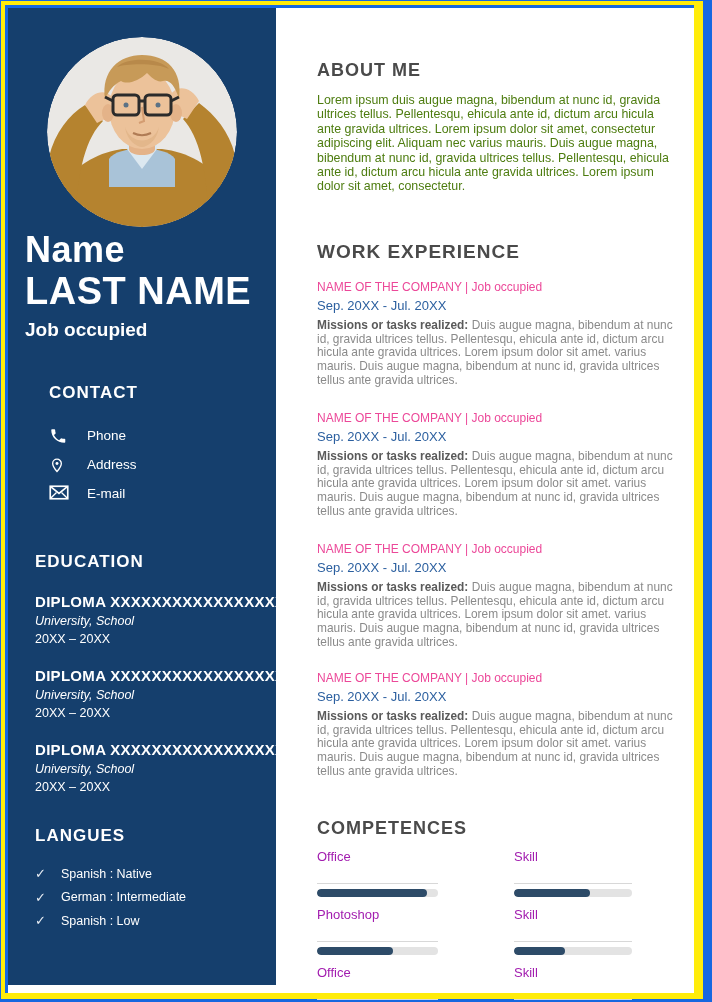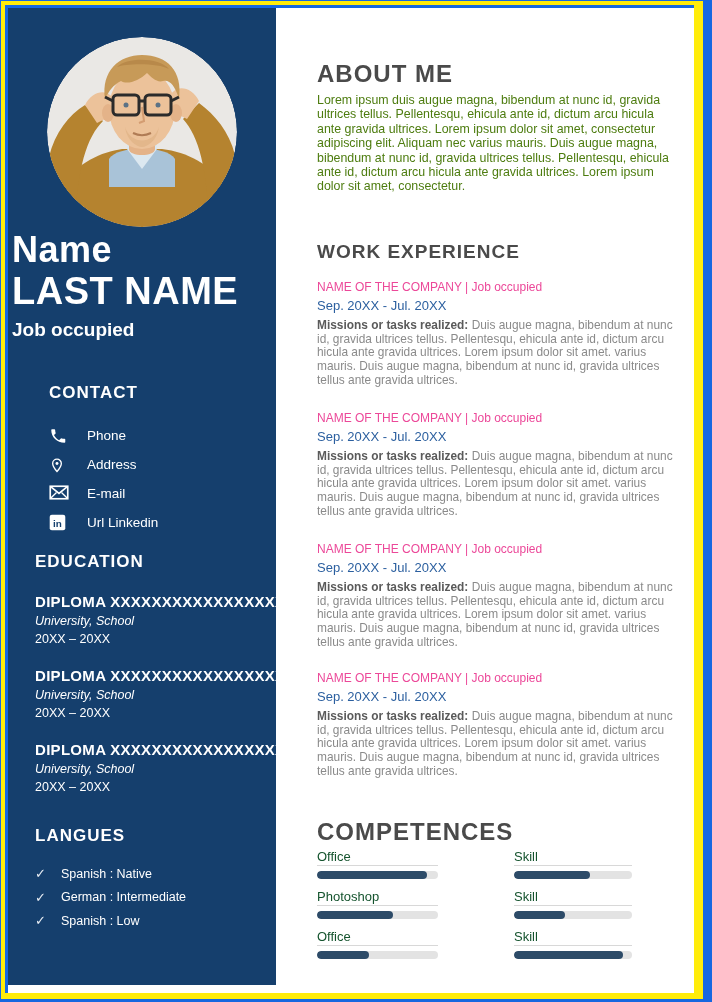--- a/index.html
+++ b/index.html
@@ -32,21 +32,21 @@
     width:268px; height:977px;
     background:#153f6d;
     color:#fff;
   }
   .photo-wrap {
     position:absolute; left:39px; top:29px;
     width:190px; height:190px;
     border-radius:50%;
     overflow:hidden;
   }
-  .name-block { position:absolute; left:4px; top:222px; width:245px; }
+  .name-block { position:absolute; left:17px; top:222px; width:245px; }
   .name-first {
     font-size:36px; font-weight:bold; line-height:40px; letter-spacing:0.5px;
   }
   .name-last {
     font-size:38px; font-weight:bold; line-height:42px; letter-spacing:0.5px;
     white-space:nowrap;
   }
   .job-title { font-size:19px; font-weight:bold; margin-top:7px; }
   .side-heading {
     font-size:17px; font-weight:bold; letter-spacing:1px;
@@ -62,21 +62,21 @@
   .edu-diploma { font-size:15px; font-weight:bold; letter-spacing:0.3px; white-space:nowrap; }
   .edu-school { font-size:12.5px; font-style:italic; margin-top:4px; }
   .edu-years { font-size:12.5px; margin-top:4px; }
   .lang-section { position:absolute; left:27px; top:818px; width:225px; }
   .lang-list { margin-top:16px; }
   .lang-item { display:flex; align-items:center; height:23.5px; font-size:12.5px; }
   .lang-item .check { width:14px; margin-right:12px; font-size:13px; color:#e8edf4; }
   
   .main { position:absolute; left:309px; top:0; width:365px; height:984px; }
   .sec-heading {
-    font-size:24px; font-weight:bold; color:#4a4a4a; letter-spacing:1px;
+    font-size:18px; font-weight:bold; color:#4a4a4a; letter-spacing:1px;
   }
   .about-heading { position:absolute; left:0; top:52px; }
   .about-text {
     position:absolute; left:0; top:85px; width:363px;
     font-size:12.4px; line-height:14.4px; color:#4d7c0f;
   }
   .work-heading { position:absolute; left:0; top:233px; font-size:19px; }
   .work-entry { position:absolute; left:0; width:363px; }
   .we-title { font-size:12px; color:#ec4899; }
   .we-dates { font-size:13px; color:#2b5f9f; margin-top:4px; }
@@ -84,23 +84,23 @@
   .we-body b { color:#5a5a5a; }
   .comp-heading { position:absolute; left:0; top:810px; }
   .skills-grid {
     position:absolute; left:0; top:841px; width:315px;
     display:grid;
     grid-template-columns:121px 118px;
     column-gap:76px;
     row-gap:10px;
   }
   .skill-label {
-    font-size:13px; color:#14532d;
+    font-size:13px; color:#a21caf;
     border-bottom:1px solid #d8d8d8;
-    padding-bottom:1px;
+    padding-bottom:19px;
   }
   .skill-track {
     margin-top:5px; height:8px; border-radius:4px;
     background:#e3e3e3; overflow:hidden;
   }
   .skill-fill { height:8px; border-radius:4px; background:#2d4b68; }
 </style>
 </head>
 <body>
 
@@ -186,29 +186,20 @@
           <div class="contact-item">
             <span class="cicon">
               <svg width="20" height="15" viewBox="0 0 24 18">
                   <rect x="1.5" y="1.5" width="21" height="15" fill="none" stroke="#fff" stroke-width="2"></rect>
                   <path d="M2 2 L12 10 L22 2" fill="none" stroke="#fff" stroke-width="2"></path>
                   <path d="M2 16 L9 9 M22 16 L15 9" fill="none" stroke="#fff" stroke-width="1.6"></path>
                 </svg>
             </span>
             <span class="clabel">E-mail</span>
           </div>
-          <div class="contact-item">
-            <span class="cicon">
-              <svg width="17" height="17" viewBox="0 0 24 24">
-                  <rect x="1" y="1" width="22" height="22" rx="3" fill="#fff"></rect>
-                  <text x="12" y="18" font-family="Liberation Sans, sans-serif" font-size="14" font-weight="bold" fill="#153f6d" text-anchor="middle">in</text>
-                </svg>
-            </span>
-            <span class="clabel">Url Linkedin</span>
-          </div>
         </div>
       </div>
 
       <div class="edu-section">
         <div class="side-heading">EDUCATION</div>
         <div class="edu-item">
           <div class="edu-diploma">DIPLOMA  XXXXXXXXXXXXXXXXX</div>
           <div class="edu-school">University, School</div>
           <div class="edu-years">20XX – 20XX</div>
         </div>

